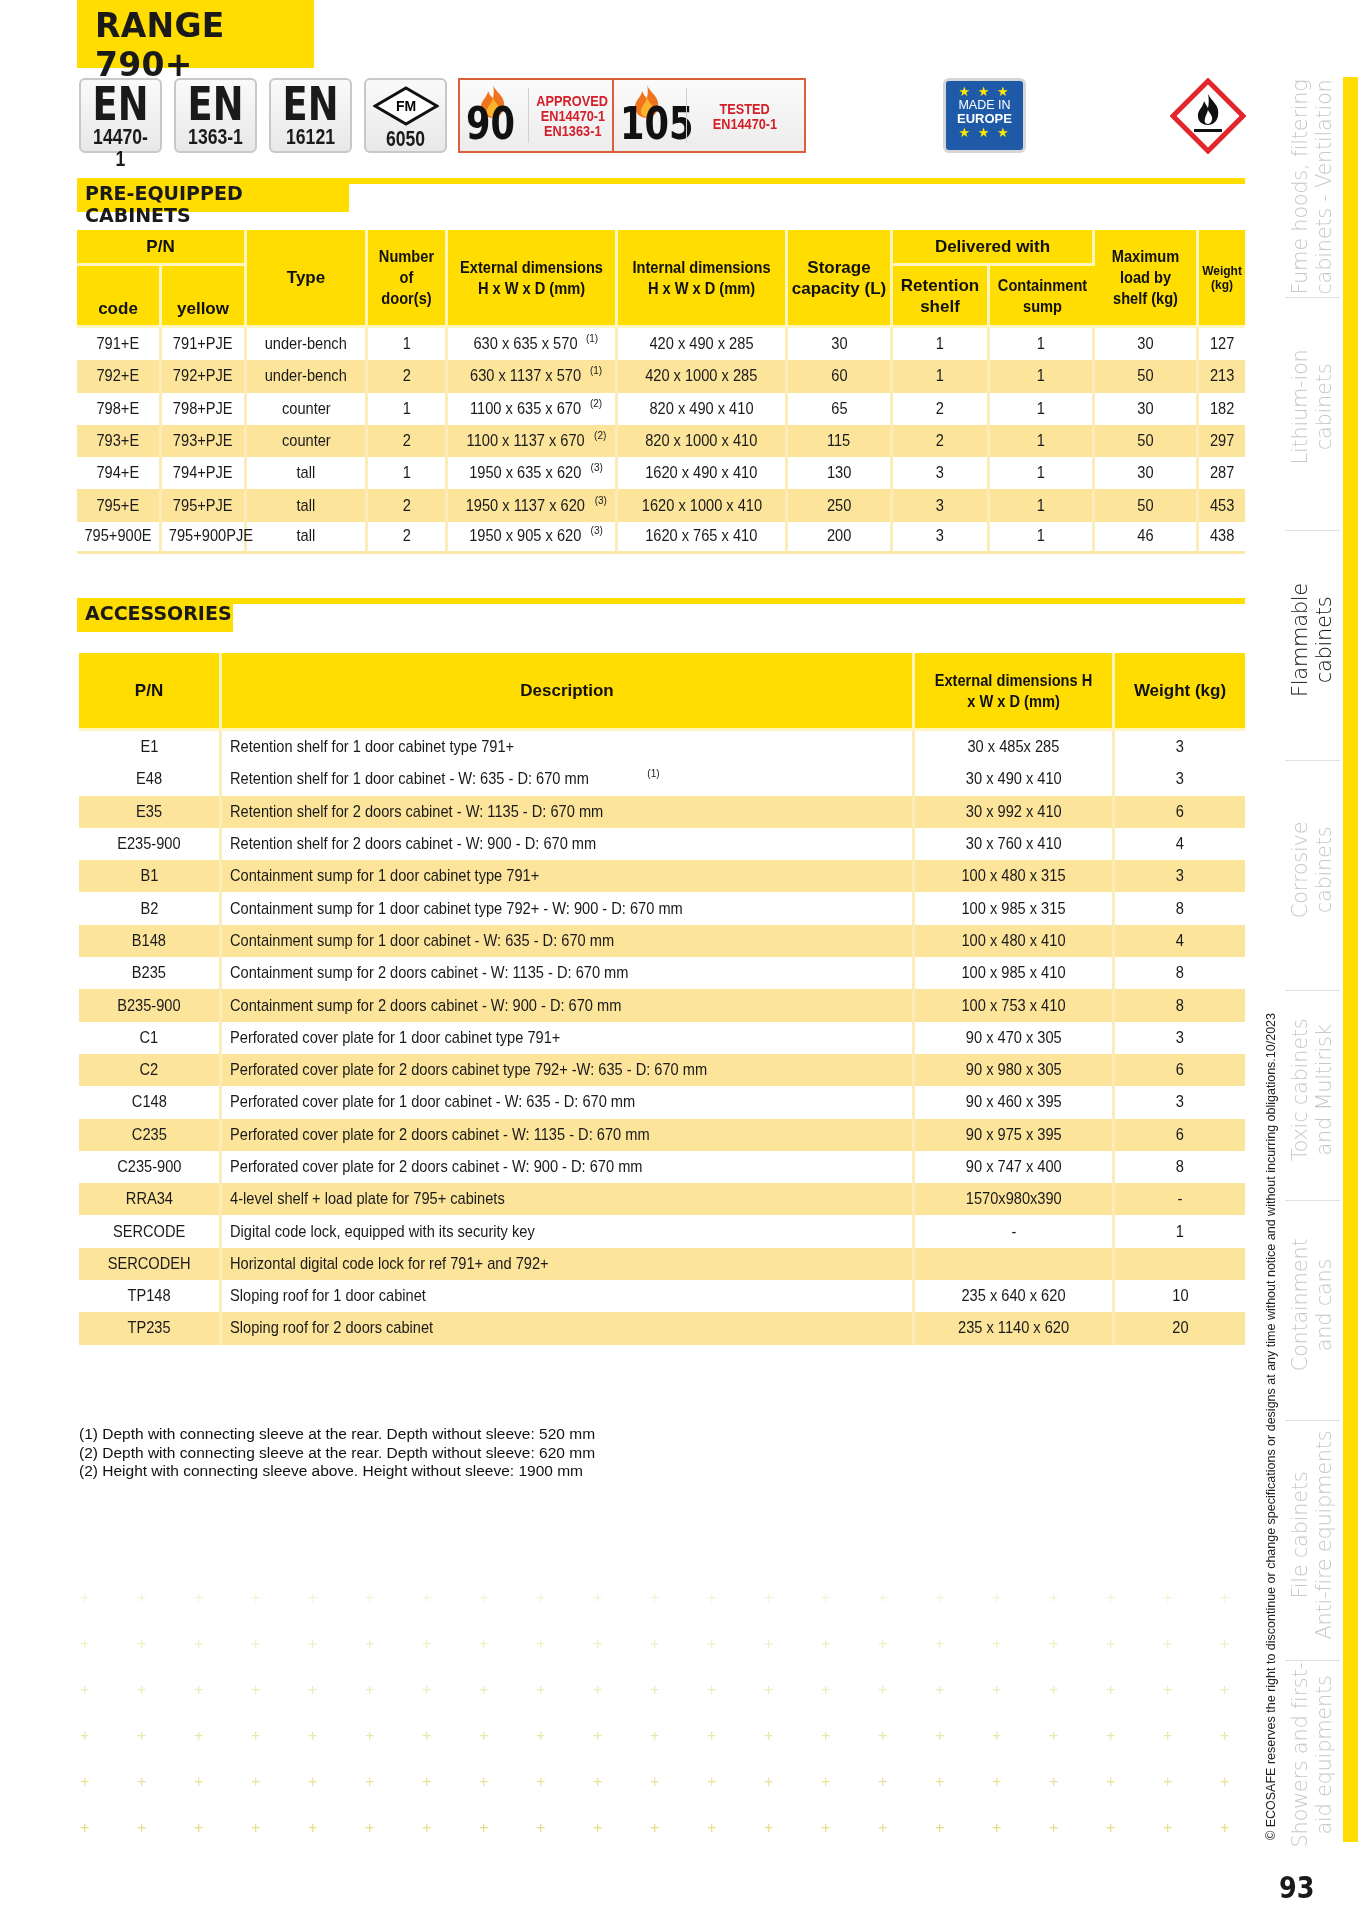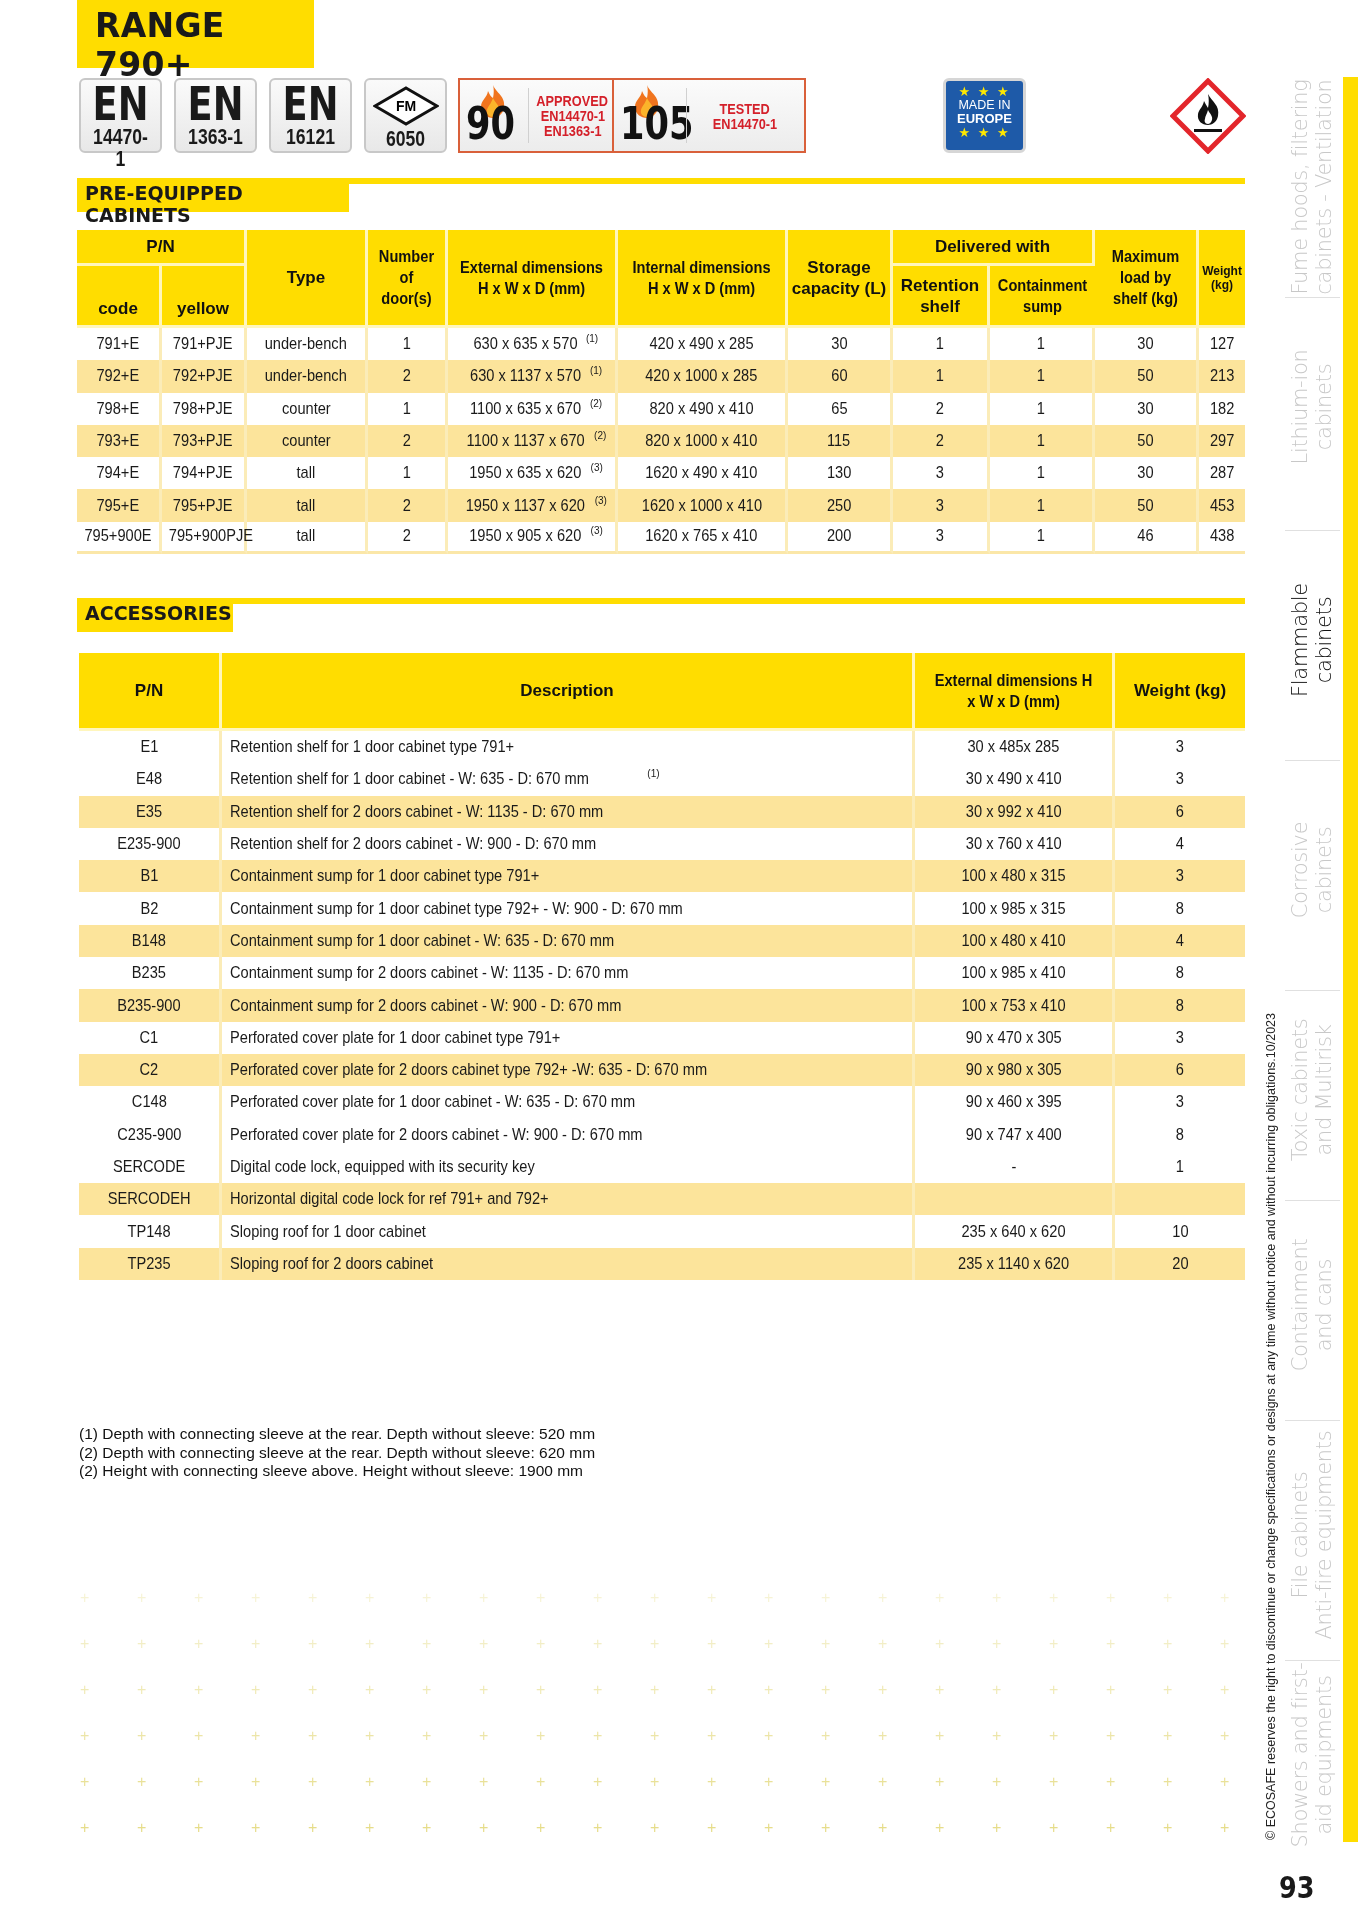--- a/index.html
+++ b/index.html
@@ -338,25 +338,37 @@
         <td class="desc"><span class="narrow">Perforated cover plate for 2 doors cabinet type 792+ -W: 635 - D: 670 mm</span></td>
         <td><span class="narrow">90 x 980 x 305</span></td>
         <td><span class="narrow">6</span></td>
       </tr>
       <tr class="odd">
         <td><span class="narrow">C148</span></td>
         <td class="desc"><span class="narrow">Perforated cover plate for 1 door cabinet - W: 635 - D: 670 mm</span></td>
         <td><span class="narrow">90 x 460 x 395</span></td>
         <td><span class="narrow">3</span></td>
       </tr>
+      <tr class="even">
+        <td><span class="narrow">C235</span></td>
+        <td class="desc"><span class="narrow">Perforated cover plate for 2 doors cabinet - W: 1135 - D: 670 mm</span></td>
+        <td><span class="narrow">90 x 975 x 395</span></td>
+        <td><span class="narrow">6</span></td>
+      </tr>
       <tr class="odd">
         <td><span class="narrow">C235-900</span></td>
         <td class="desc"><span class="narrow">Perforated cover plate for 2 doors cabinet - W: 900 - D: 670 mm</span></td>
         <td><span class="narrow">90 x 747 x 400</span></td>
         <td><span class="narrow">8</span></td>
+      </tr>
+      <tr class="even">
+        <td><span class="narrow">RRA34</span></td>
+        <td class="desc"><span class="narrow">4-level shelf + load plate for 795+ cabinets</span></td>
+        <td><span class="narrow">1570x980x390</span></td>
+        <td><span class="narrow">-</span></td>
       </tr>
       <tr class="odd">
         <td><span class="narrow">SERCODE</span></td>
         <td class="desc"><span class="narrow">Digital code lock, equipped with its security key</span></td>
         <td><span class="narrow">-</span></td>
         <td><span class="narrow">1</span></td>
       </tr>
       <tr class="even">
         <td><span class="narrow">SERCODEH</span></td>
         <td class="desc"><span class="narrow">Horizontal digital code lock for ref 791+ and 792+</span></td>

